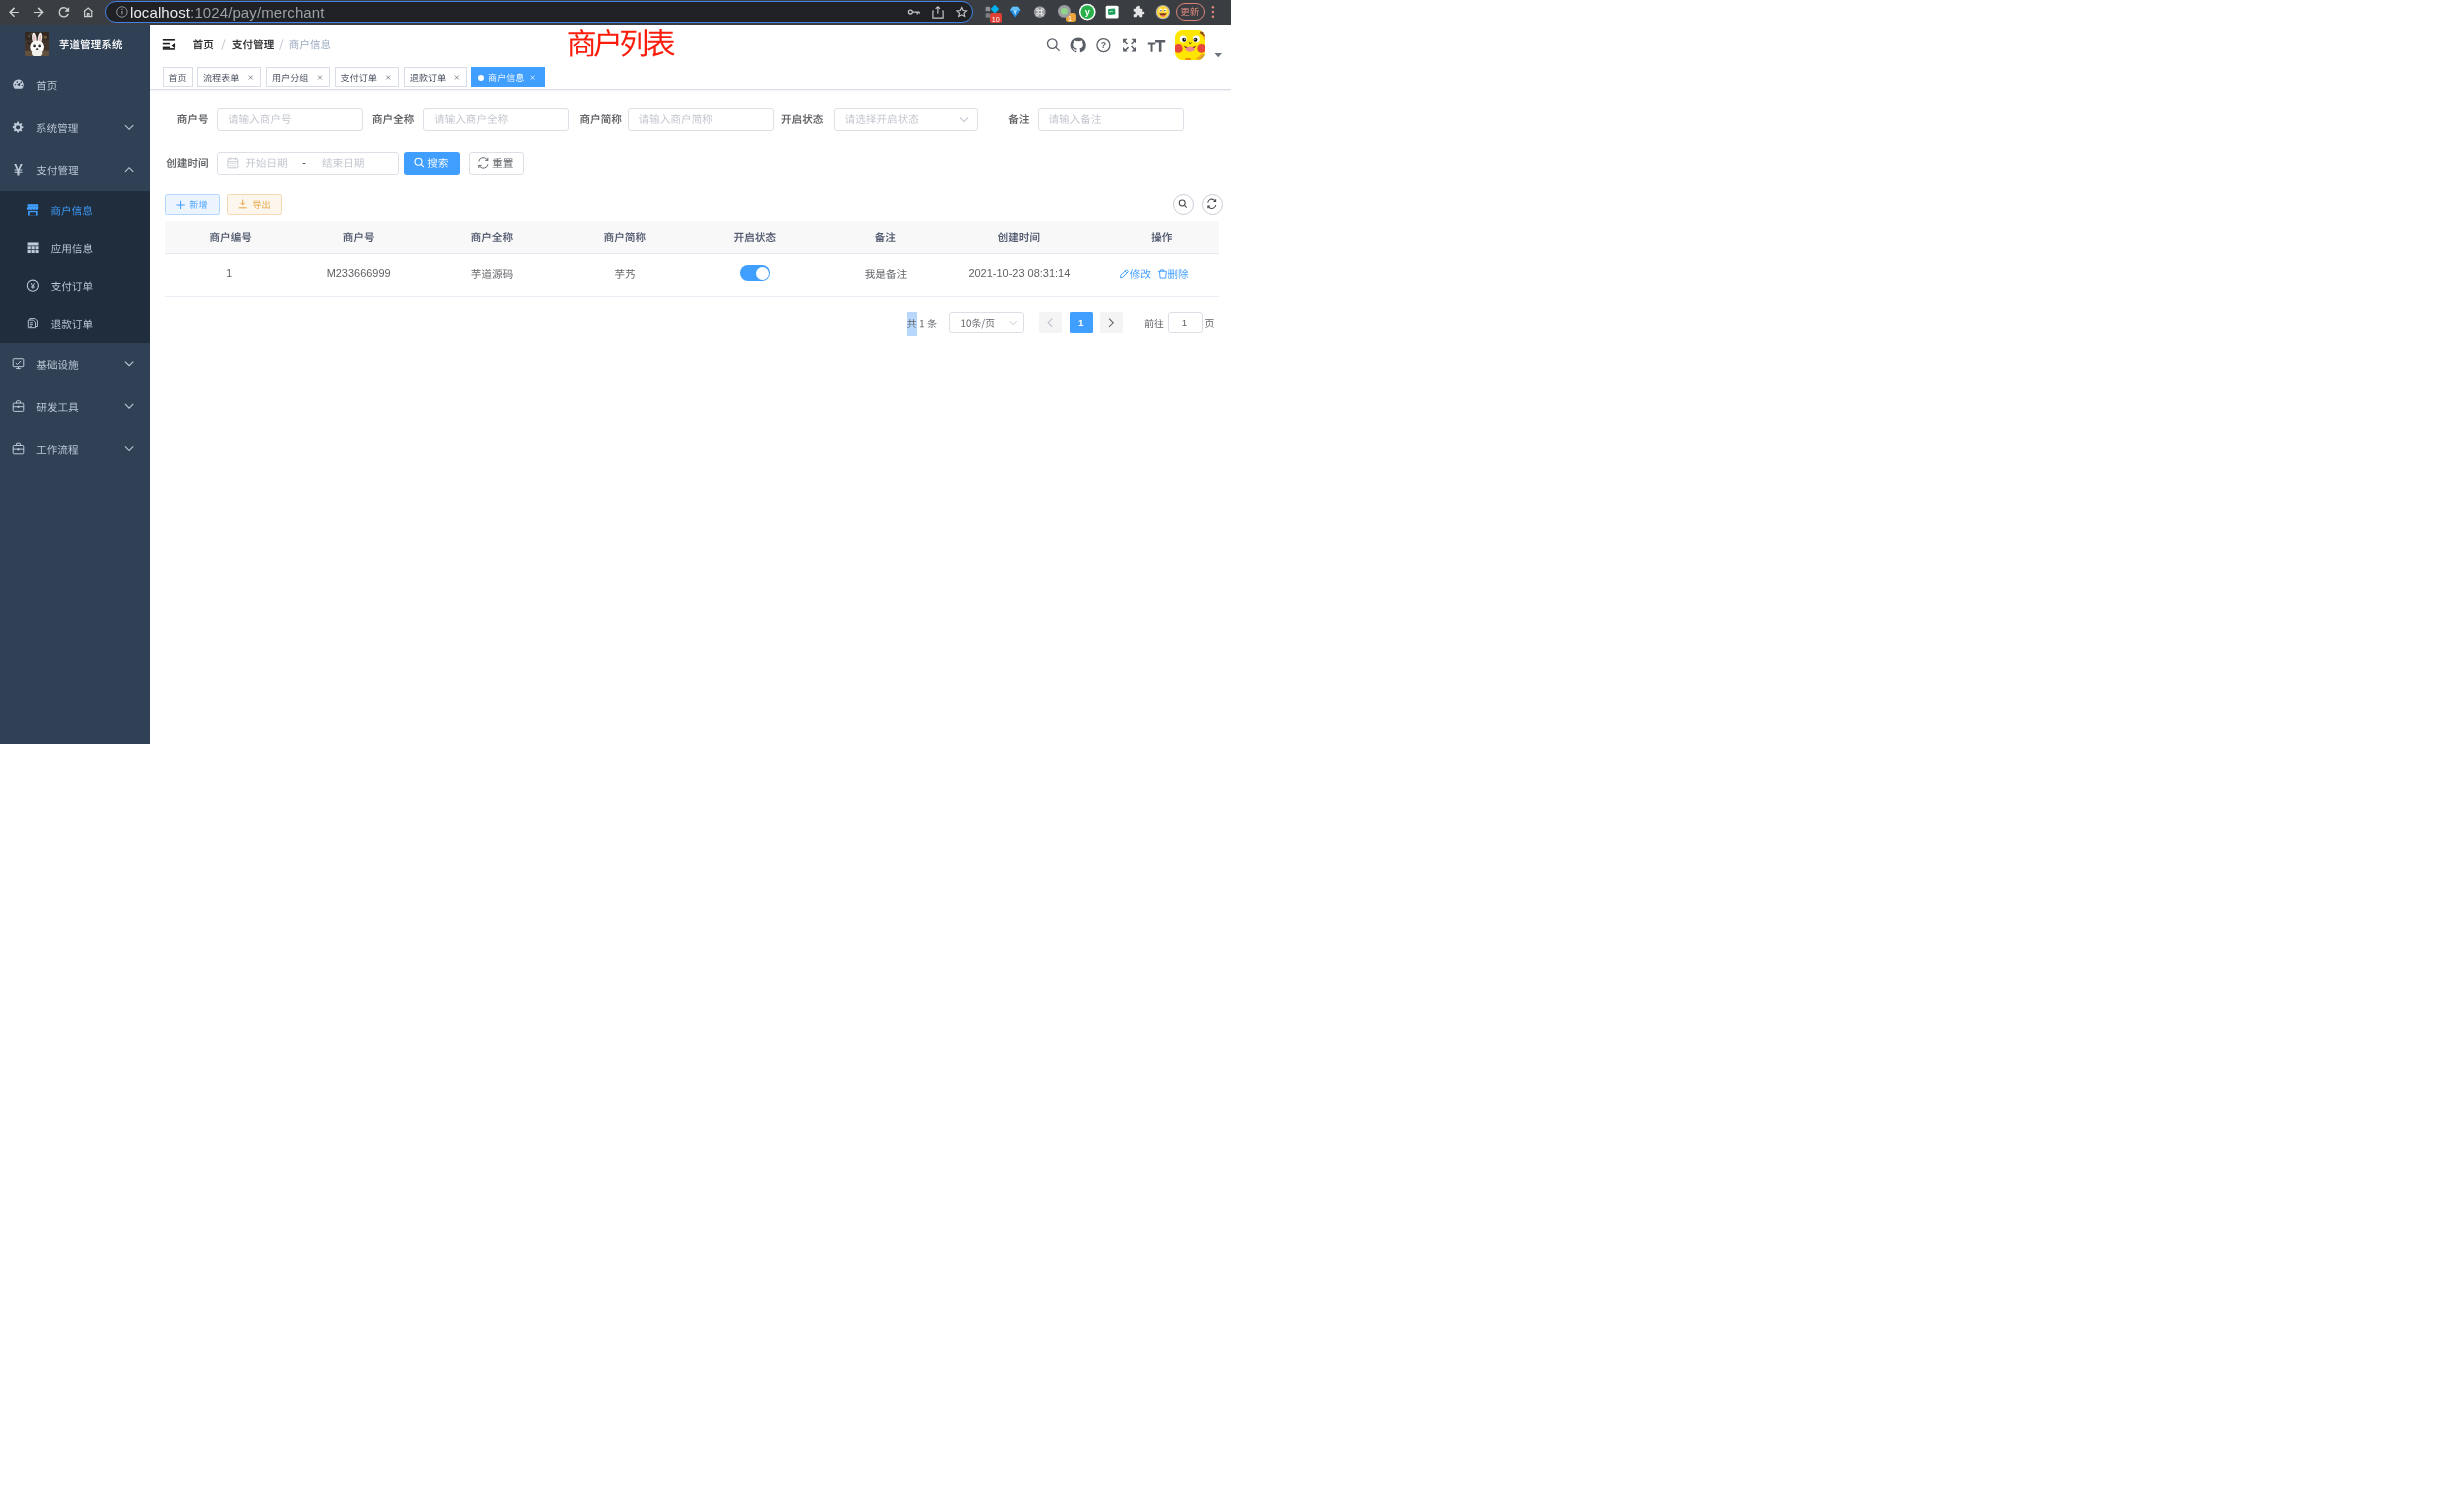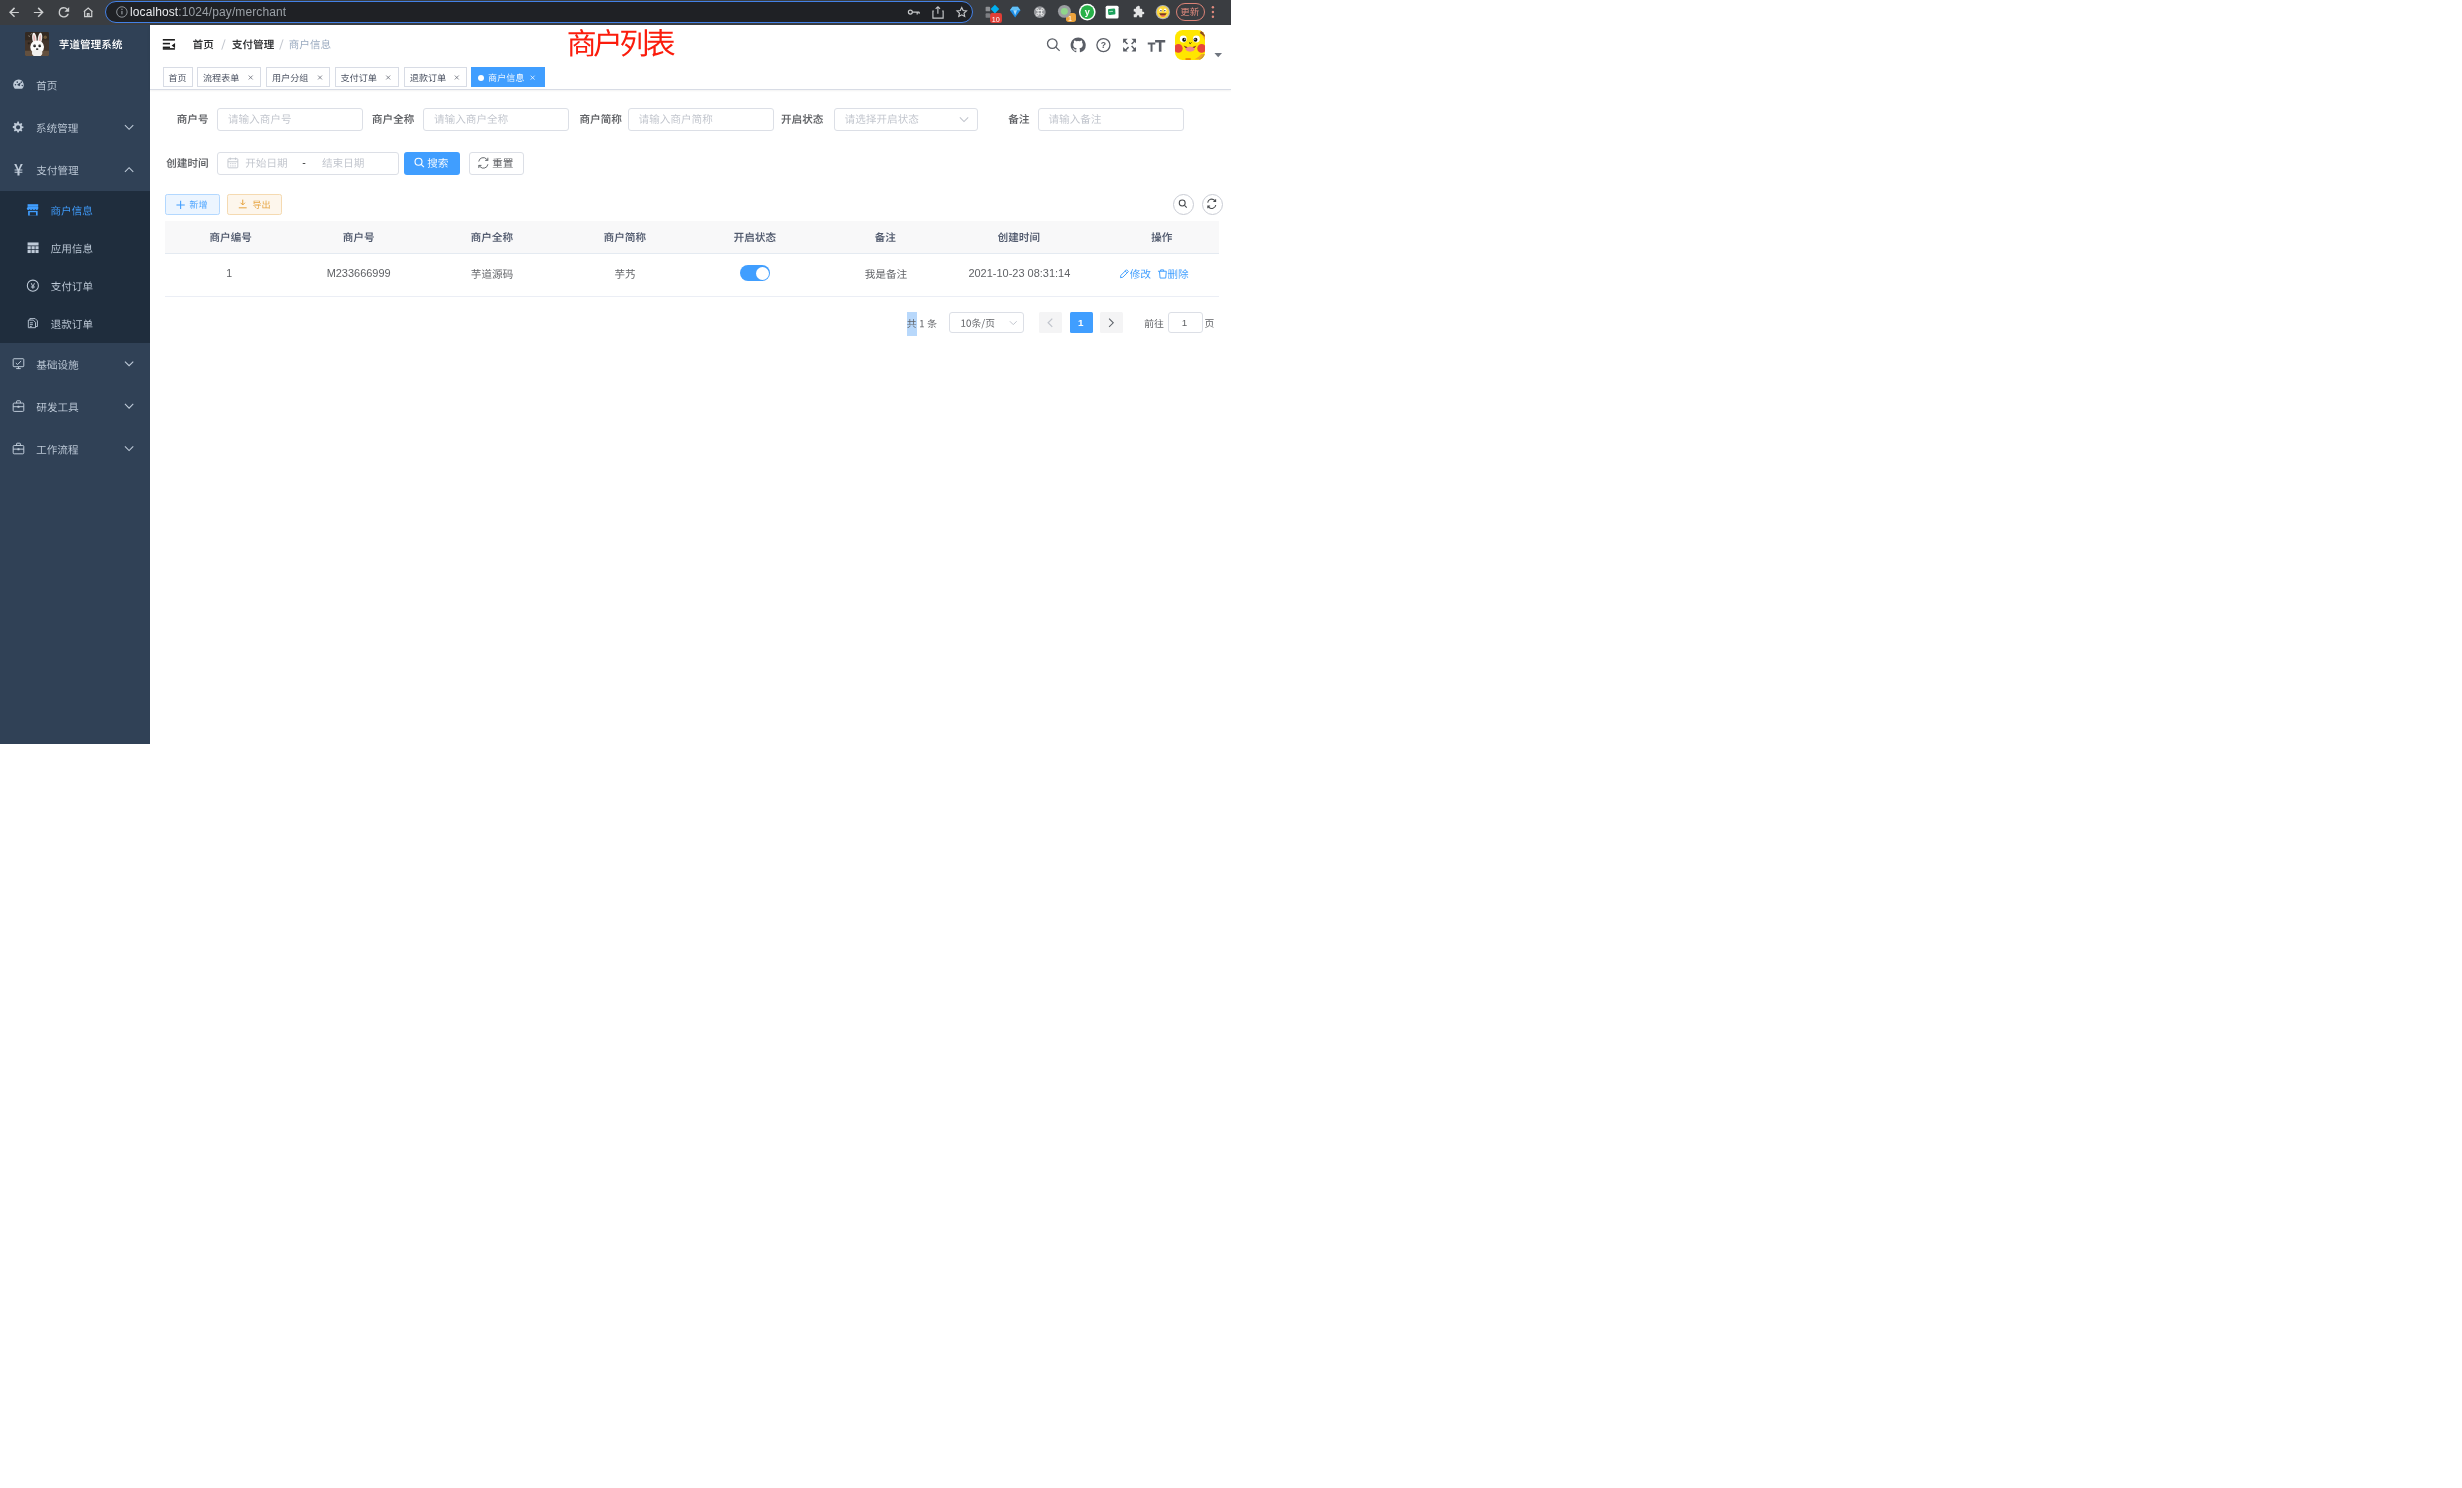--- a/index.html
+++ b/index.html
@@ -1,16 +1,16 @@
 <!DOCTYPE html>
 <html style="font-size:12px"><head><meta charset="utf-8"><style>
 *{margin:0;padding:0}
 html,body{width:1231px;height:744px;overflow:hidden;background:#fff;font-family:"Liberation Sans",sans-serif;}
 #pg0{position:relative;width:1231px;height:744px;background:#fff;overflow:hidden}
-#url0{position:absolute;left:130px;top:0;height:25px;line-height:25px;font-size:12px;color:#9aa0a6;letter-spacing:0.1px}
+#url0{position:absolute;left:130px;top:0;height:25px;line-height:25px;font-size:15px;color:#9aa0a6;letter-spacing:0.1px}
 #url0 b{color:#e8eaed;font-weight:400}
 #ov0{position:absolute;left:0;top:0;z-index:10;pointer-events:none}
 </style></head><body>
 <div id="pg0">
 <div class="" style="position:absolute;left:0px;top:0px;width:1231px;height:25.4px;background:#3a3d41;"></div>
     <div class="" style="position:absolute;left:105px;top:1.1px;width:868px;height:21.6px;background:#1f2125;border:1.1px solid #4381e6;border-radius:11.4px;box-sizing:border-box;"></div>
     <div class="" style="position:absolute;left:990px;top:13.4px;width:12px;height:10px;background:#e13e36;border-radius:2.3px;z-index:3;"></div>
     <div class="" style="position:absolute;left:1066px;top:13.4px;width:9.5px;height:9px;background:#eda33c;border-radius:2.7px;z-index:3;"></div>
     <div class="" style="position:absolute;left:1176px;top:2.7px;width:29px;height:18px;border:1.1px solid #dd8377;border-radius:9px;box-sizing:border-box;"></div>
     <div class="" style="position:absolute;left:0px;top:25.4px;width:150px;height:719px;background:#304156;"></div>

